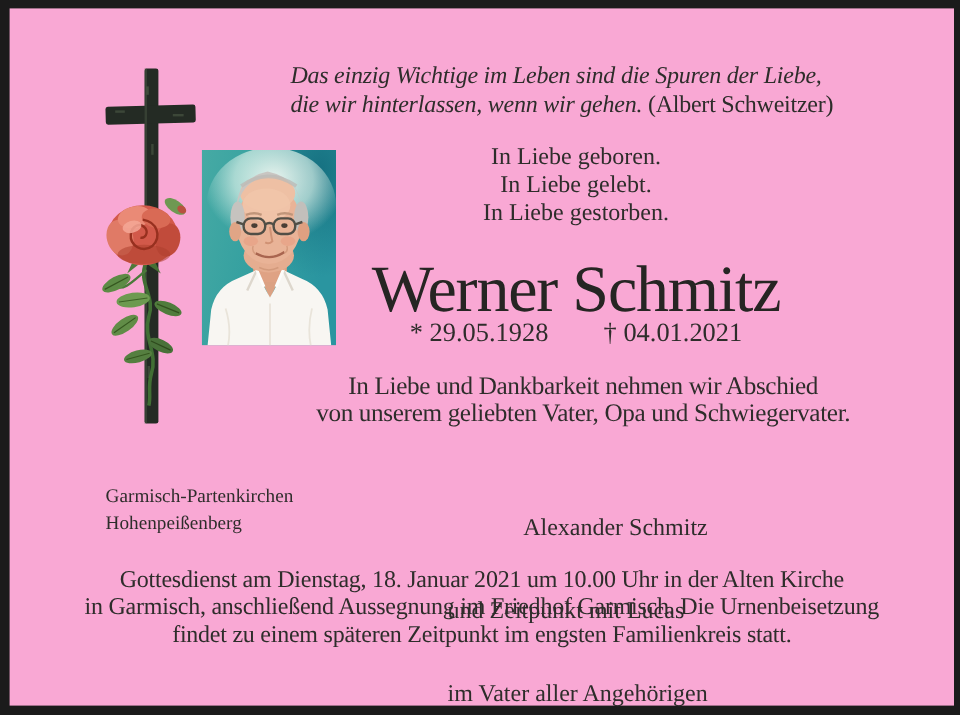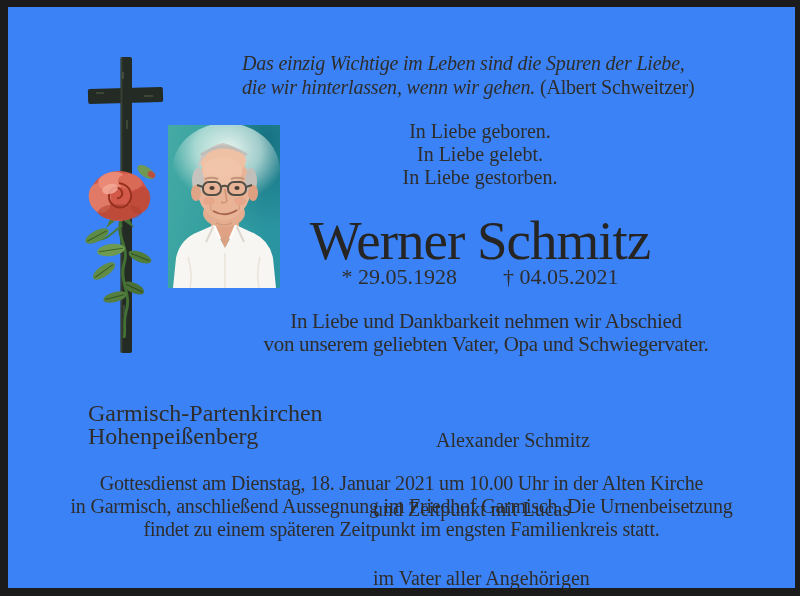--- a/index.html
+++ b/index.html
@@ -8,21 +8,21 @@
     width:800px;height:596px;
     box-sizing:border-box;
     background:#1b1b1b;
     font-family:"Liberation Serif", serif;
     color:#2e2d2b;
     overflow:hidden;
   }
   .inner{
     position:absolute;
     left:8px;top:7px;right:5px;bottom:8px;
-    background:#3b82f6;
+    background:#f9a8d4;
   }
   .abs{position:absolute;}
   
   .quote{
     left:234px;top:44px;
     font-style:italic;
     font-size:20px;line-height:24px;
     letter-spacing:-0.2px;
     white-space:nowrap;
   }
@@ -54,21 +54,21 @@
   
   .farewell{
     left:128px;top:303px;width:700px;
     text-align:center;
     font-size:21px;line-height:23px;
     letter-spacing:-0.3px;
   }
   
   .places{
     left:80px;top:395px;
-    font-size:24px;line-height:23px;
+    font-size:16px;line-height:23px;
     white-space:nowrap;
   }
   
   .mourners{
     left:365px;top:376px;
     font-size:20px;line-height:23px;
     white-space:pre;
   }
   .mourners .b{font-weight:normal;text-align:right;}
   
@@ -234,21 +234,21 @@
 
     <div class="abs intro">
       <div>In Liebe geboren.</div>
       <div>In Liebe gelebt.</div>
       <div>In Liebe gestorben.</div>
     </div>
 
     <h1 class="abs name">Werner Schmitz</h1>
 
     <div class="abs dates">
-      <span class="birth">* 29.05.1928</span><span>† 04.05.2021</span>
+      <span class="birth">* 29.05.1928</span><span>† 04.01.2021</span>
     </div>
 
     <div class="abs farewell">
       <div>In Liebe und Dankbarkeit nehmen wir Abschied</div>
       <div>von unserem geliebten Vater, Opa und Schwiegervater.</div>
     </div>
 
     <div class="abs places">
       <div>Garmisch-Partenkirchen</div>
       <div>Hohenpeißenberg</div>

